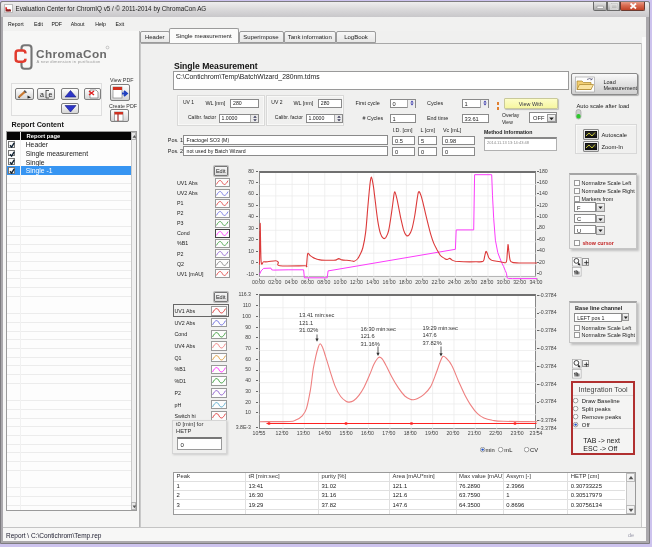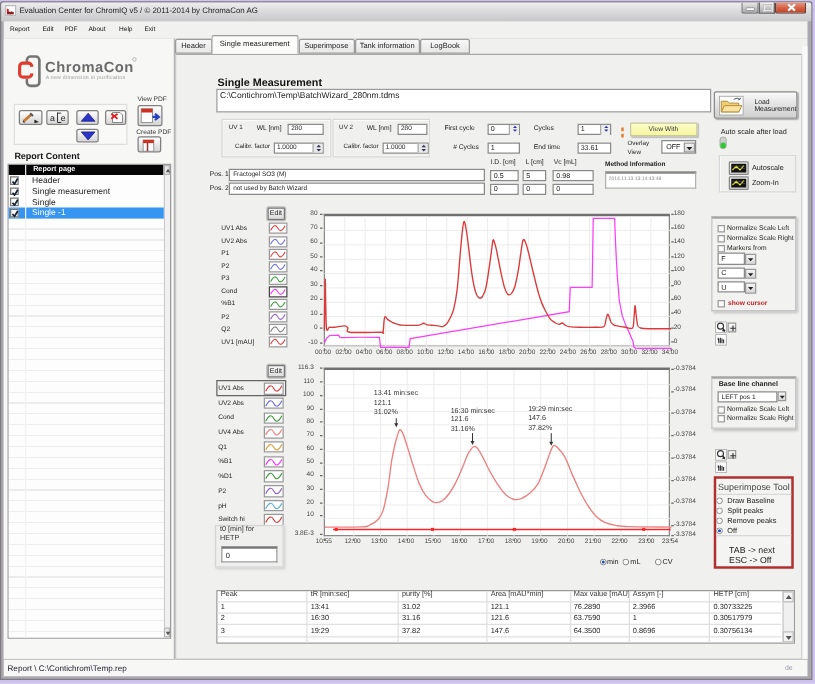--- a/index.html
+++ b/index.html
@@ -790,21 +790,21 @@
 <div class="a" style="left:622.2px;top:313px;width:7px;height:8px;background:linear-gradient(#f4f4f4,#d8d8d8);border:1px solid #999;">
     <svg width="6" height="7">
       <path d="M0.8 2.5 L4.8 2.5 L2.8 5 Z" fill="#222"></path>
     </svg>
   </div>
 <div class="cb" style="left:574.1px;top:324.7px;"></div>
 <div class="t" style="left:581.6px;top:324.7px;font-size:5.4px;color:#222;">Normalize Scale Left</div>
 <div class="cb" style="left:574.1px;top:332.3px;"></div>
 <div class="t" style="left:581.6px;top:332.3px;font-size:5.4px;color:#222;">Normalize Scale Right</div>
 <div class="a" style="left:570.8px;top:381.3px;width:64.5px;height:73.5px;border:2px solid #b03030;background:#f4f4f3;"></div>
-<div class="t" style="left:570.8px;top:386px;font-size:7.2px;color:#444;width:64.5px;text-align:center;">Superimpose Tool</div>
+<div class="t" style="left:570.8px;top:386px;font-size:7.2px;color:#444;width:64.5px;text-align:center;">Integration Tool</div>
 <div class="a" style="left:572.8px;top:394.8px;width:60.5px;height:0.8px;background:#d8d8d8;"></div>
 <svg class="a" style="left:573px;top:397.6px" width="6" height="6">
     <circle cx="2.6" cy="2.6" r="2.3" fill="#fdfdfd" stroke="#888" stroke-width="0.8"></circle>
   </svg>
 <div class="t" style="left:581.8px;top:397.8px;font-size:5.9px;color:#222;">Draw Baseline</div>
 <svg class="a" style="left:573px;top:405.6px" width="6" height="6">
     <circle cx="2.6" cy="2.6" r="2.3" fill="#fdfdfd" stroke="#888" stroke-width="0.8"></circle>
   </svg>
 <div class="t" style="left:581.8px;top:405.8px;font-size:5.9px;color:#222;">Split peaks</div>
 <svg class="a" style="left:573px;top:413.6px" width="6" height="6">

